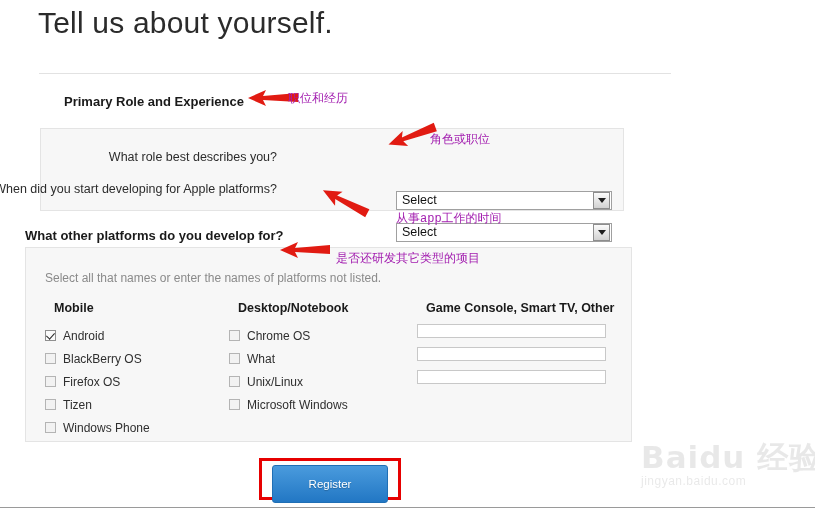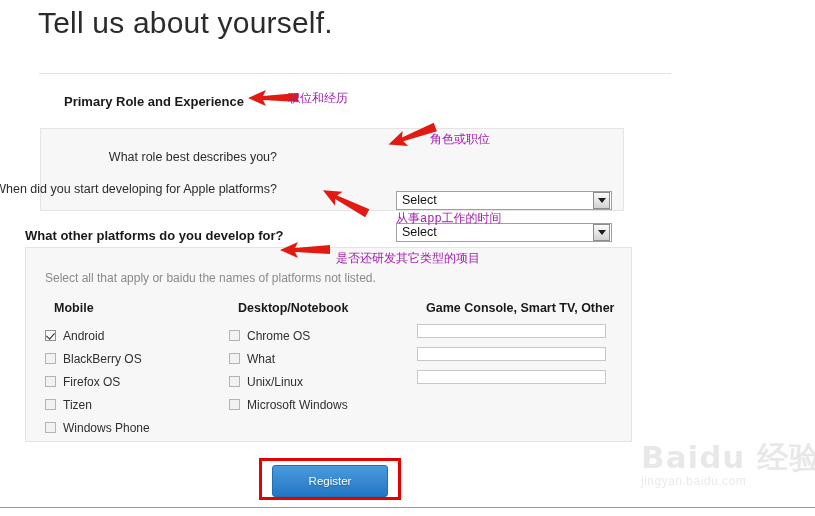--- a/index.html
+++ b/index.html
@@ -225,21 +225,21 @@
     height: 42px;
     border: 3px solid #e60000;
     box-sizing: border-box;
     background: #fdfdfd;
   }
   #register-button {
     position: absolute;
     left: 272px;
     top: 465px;
     width: 116px;
-    height: 32px;
+    height: 38px;
     box-sizing: border-box;
     background: linear-gradient(#4a9bdd, #2277c4);
     border: 1px solid #1f6fb5;
     border-radius: 3px;
     color: #ffffff;
     font-size: 11.5px;
     font-family: inherit;
     display: flex;
     align-items: center;
     justify-content: center;
@@ -330,21 +330,21 @@
             <i></i>
           </span>
       </div>
     </div>
 
   </div>
 
   <div class="sec-head" id="other-platforms-heading">What other platforms do you develop for?</div>
 
   <div class="panel" id="platforms-panel">
-    <div class="panel-hint">Select all that apply or baidu the names of platforms not listed.</div>
+    <div class="panel-hint">Select all that names or enter the names of platforms not listed.</div>
 
     <div class="col" id="col-mobile">
       <div class="col-title">Mobile</div>
 
       <div class="cb-row">
         <span class="cb checked"></span>
         <span class="cb-label">Android</span>
       </div>
       <div class="cb-row">
         <span class="cb"></span>

